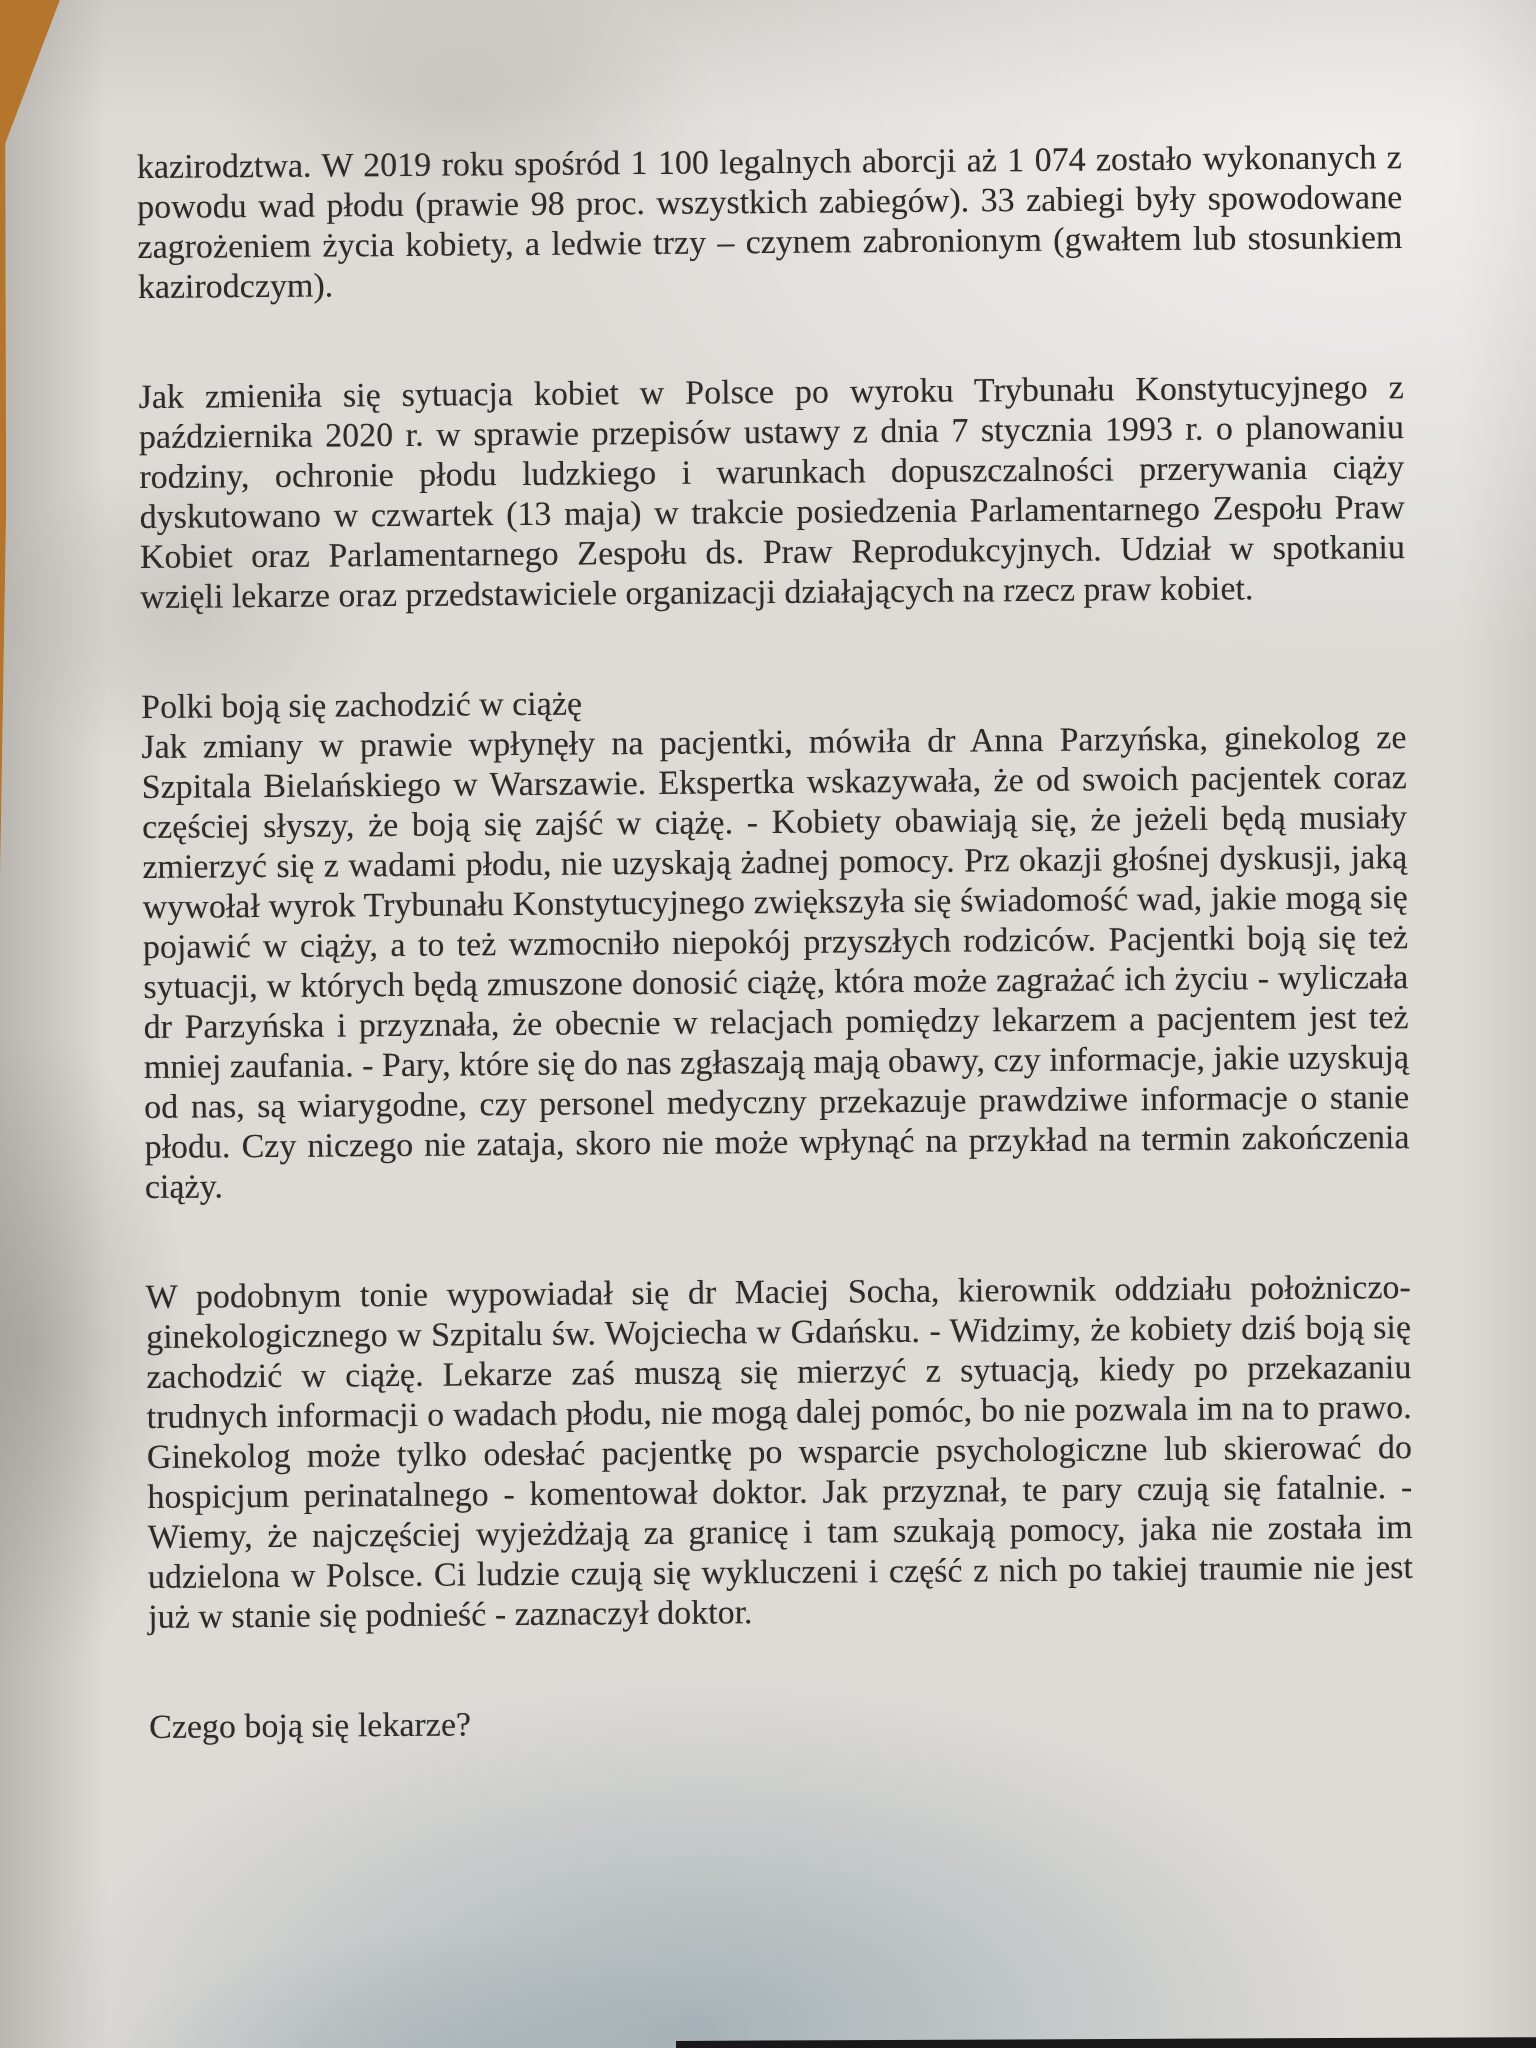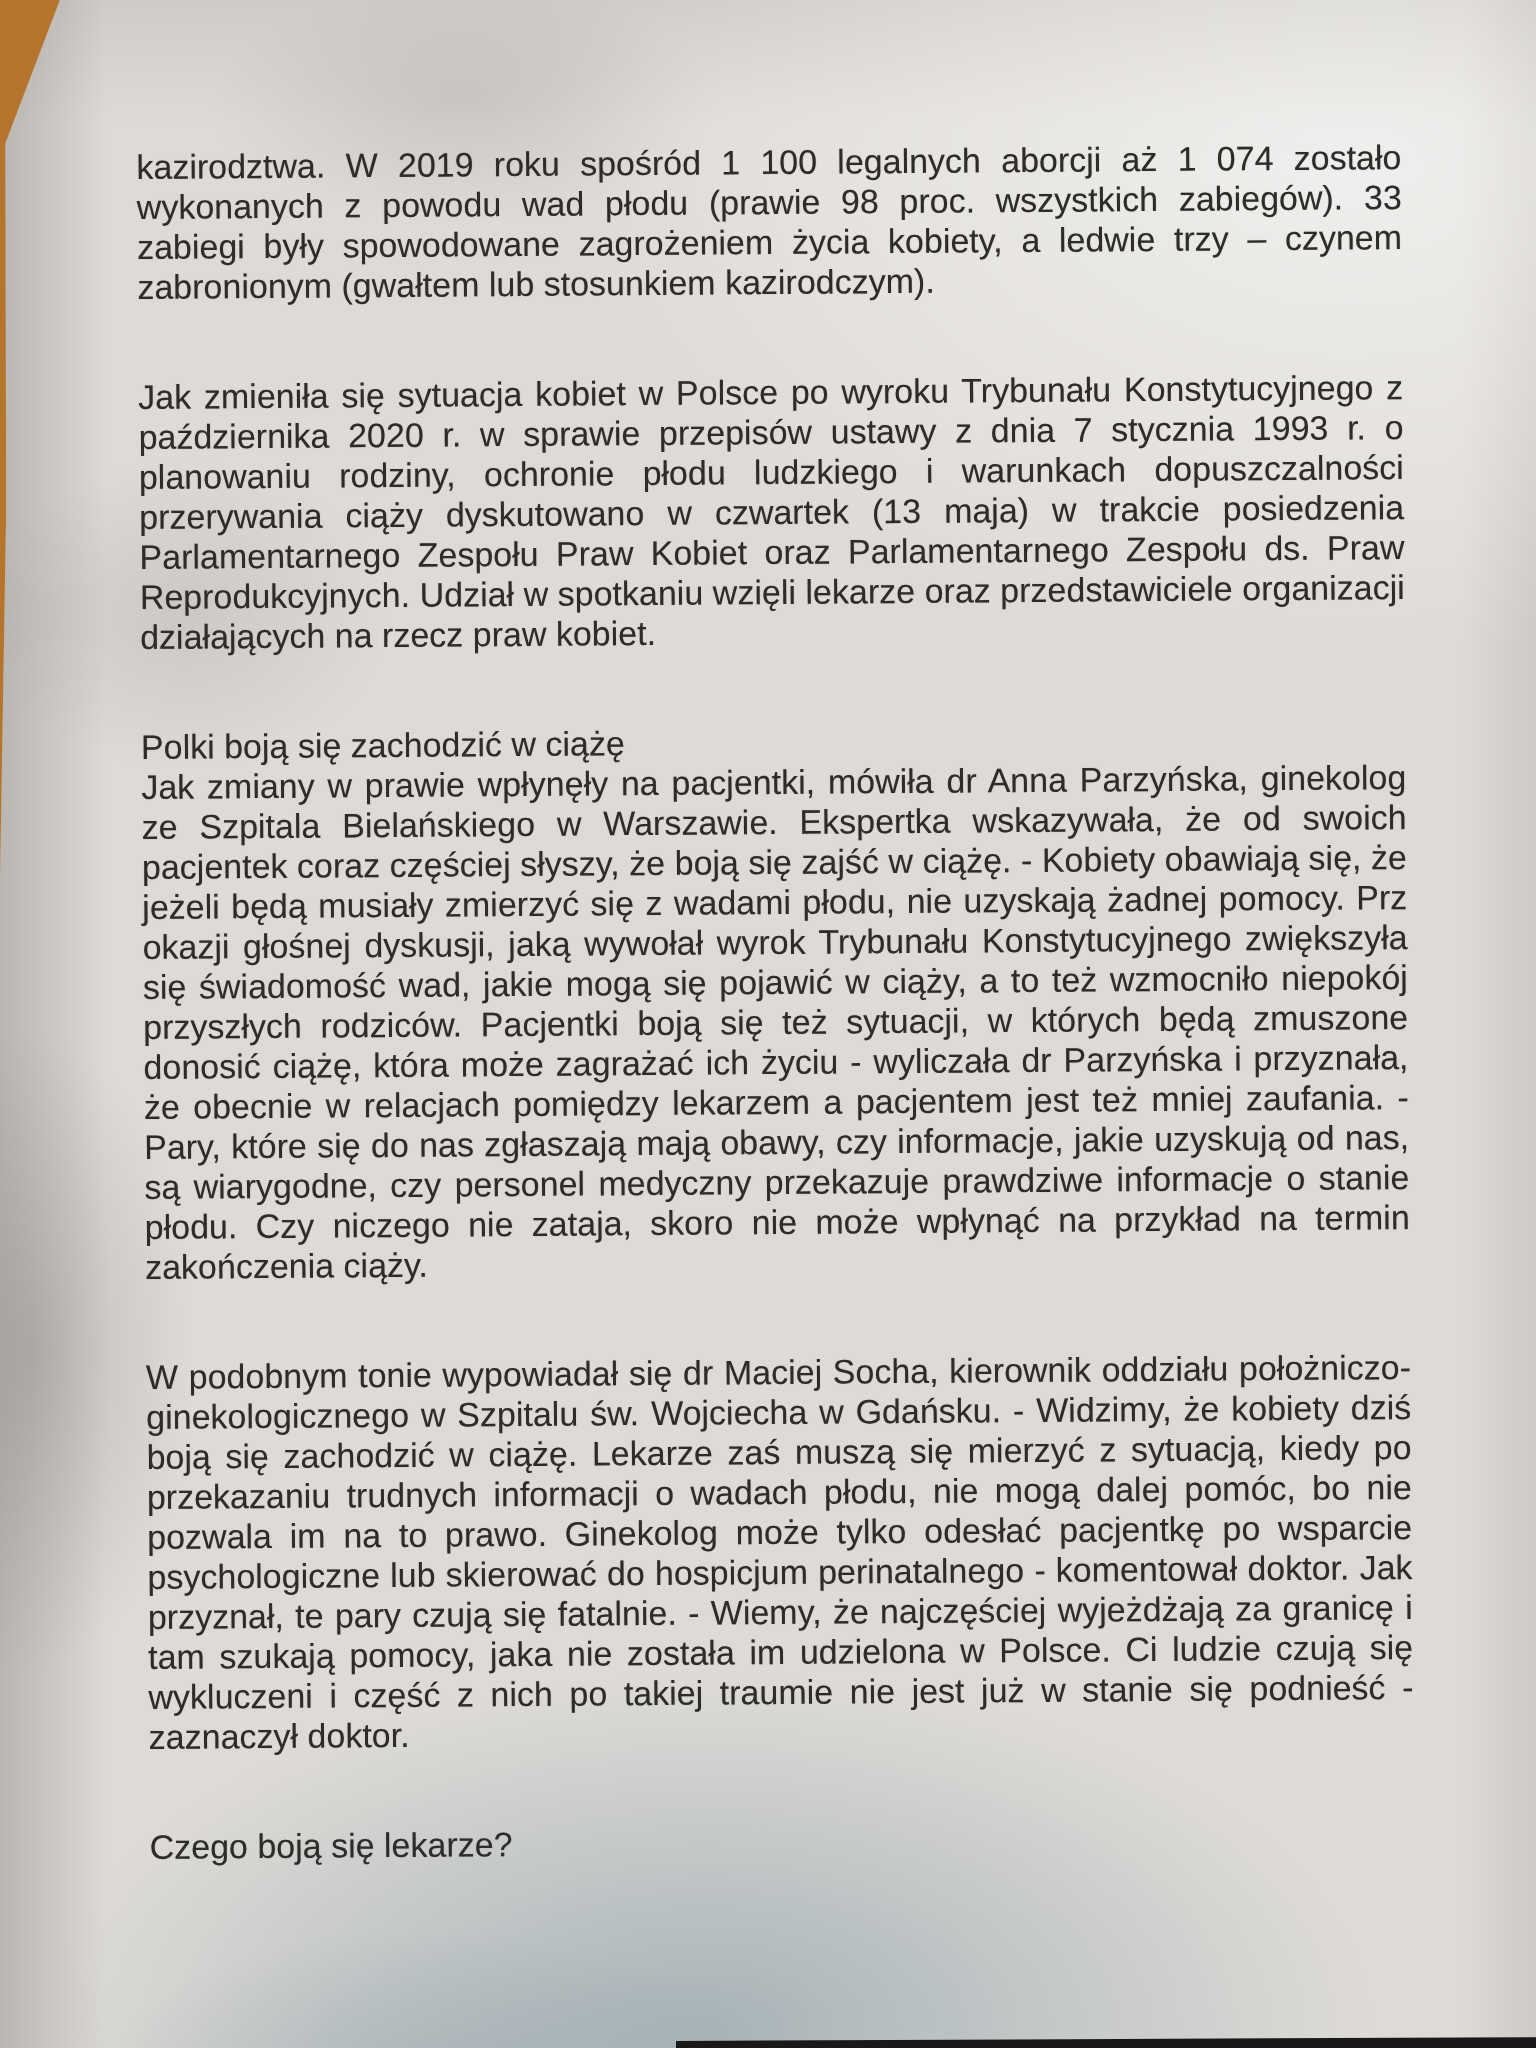--- a/index.html
+++ b/index.html
@@ -31,20 +31,21 @@
       radial-gradient(ellipse 1300px 800px at 88% 8%, rgba(255,255,255,0.55), rgba(255,255,255,0) 62%),
       
       radial-gradient(ellipse 260px 520px at 2% 66%, rgba(108,103,98,0.28), rgba(108,103,98,0) 62%),
       radial-gradient(ellipse 340px 260px at 12% 30%, rgba(120,115,110,0.18), rgba(120,115,110,0) 60%),
       radial-gradient(ellipse 420px 200px at 30% 5%, rgba(125,120,115,0.20), rgba(125,120,115,0) 60%),
       
       linear-gradient(90deg, rgba(100,95,90,0.30), rgba(100,95,90,0) 7%),
       linear-gradient(270deg, rgba(120,115,110,0.16), rgba(120,115,110,0) 5%),
       linear-gradient(180deg, rgba(140,135,128,0.18), rgba(140,135,128,0) 6%);
     clip-path: polygon(3.9% 0%, 100% 0%, 100% 100%, 0% 100%, 0% 43%, 0.4% 25%, 0.35% 7%);
+    font-family: Liberation Serif, serif;
   }
   
   .desk-edge {
     position: absolute;
     bottom: -2px;
     left: 44%;
     right: -10px;
     height: 11px;
     background: #191919;
     transform: rotate(-0.25deg);

